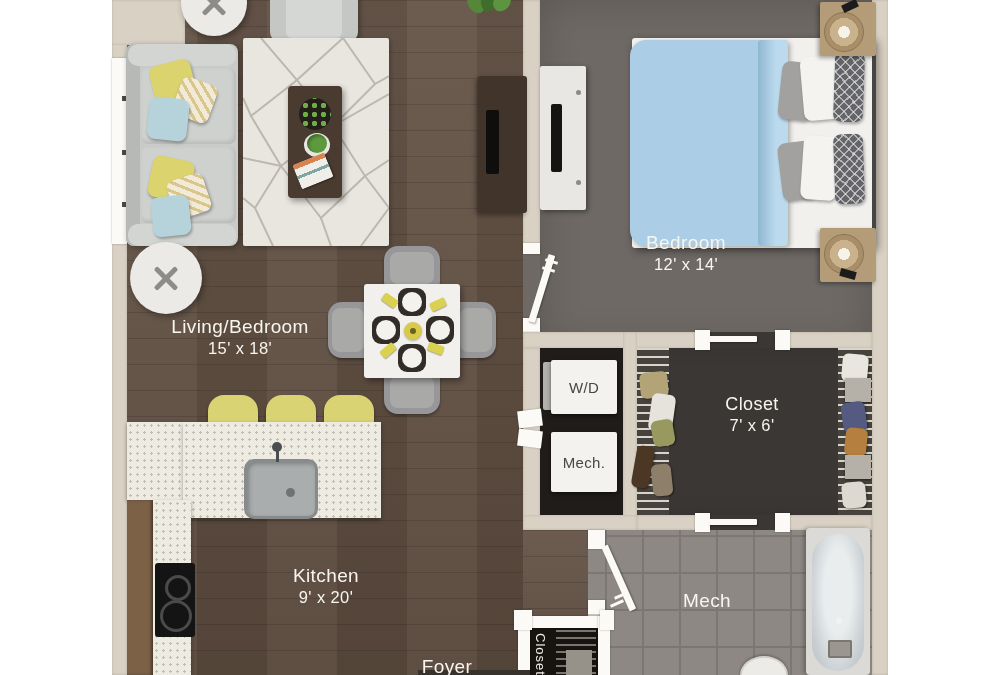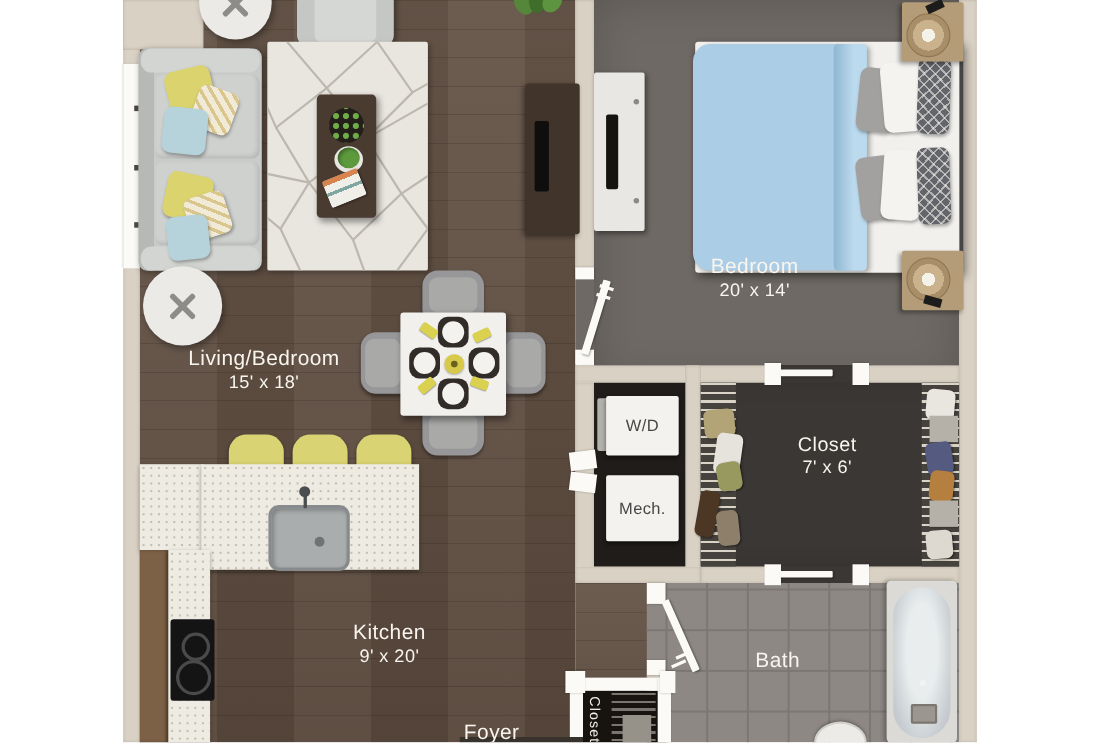--- a/index.html
+++ b/index.html
@@ -268,26 +268,26 @@
   <div class="abs vlabel" style="left:533px;top:633px;height:44px;overflow:hidden;">Closet</div>
 
   <div class="abs" style="left:418px;top:670px;width:112px;height:5px;background:#37322c;"></div>
 
   <div class="abs label" style="left:150px;top:316px;width:180px;">
     <div>Living/Bedroom</div>
     <div class="dims">15' x 18'</div>
   </div>
   <div class="abs label" style="left:596px;top:232px;width:180px;">
     <div>Bedroom</div>
-    <div class="dims">20' x 14'</div>
+    <div class="dims">12' x 14'</div>
   </div>
   <div class="abs label" style="left:672px;top:394px;width:160px;font-size:18px;">
     <div>Closet</div>
     <div class="dims">7' x 6'</div>
   </div>
-  <div class="abs label" style="left:264px;top:565px;width:180px;">
+  <div class="abs label" style="left:236px;top:565px;width:180px;">
     <div>Kitchen</div>
     <div class="dims">9' x 20'</div>
   </div>
-  <div class="abs label" style="left:647px;top:590px;width:120px;">Bath</div>
+  <div class="abs label" style="left:647px;top:590px;width:120px;">Mech</div>
   <div class="abs label" style="left:387px;top:656px;width:120px;">Foyer</div>
 
 </div>
 
 </body></html>

